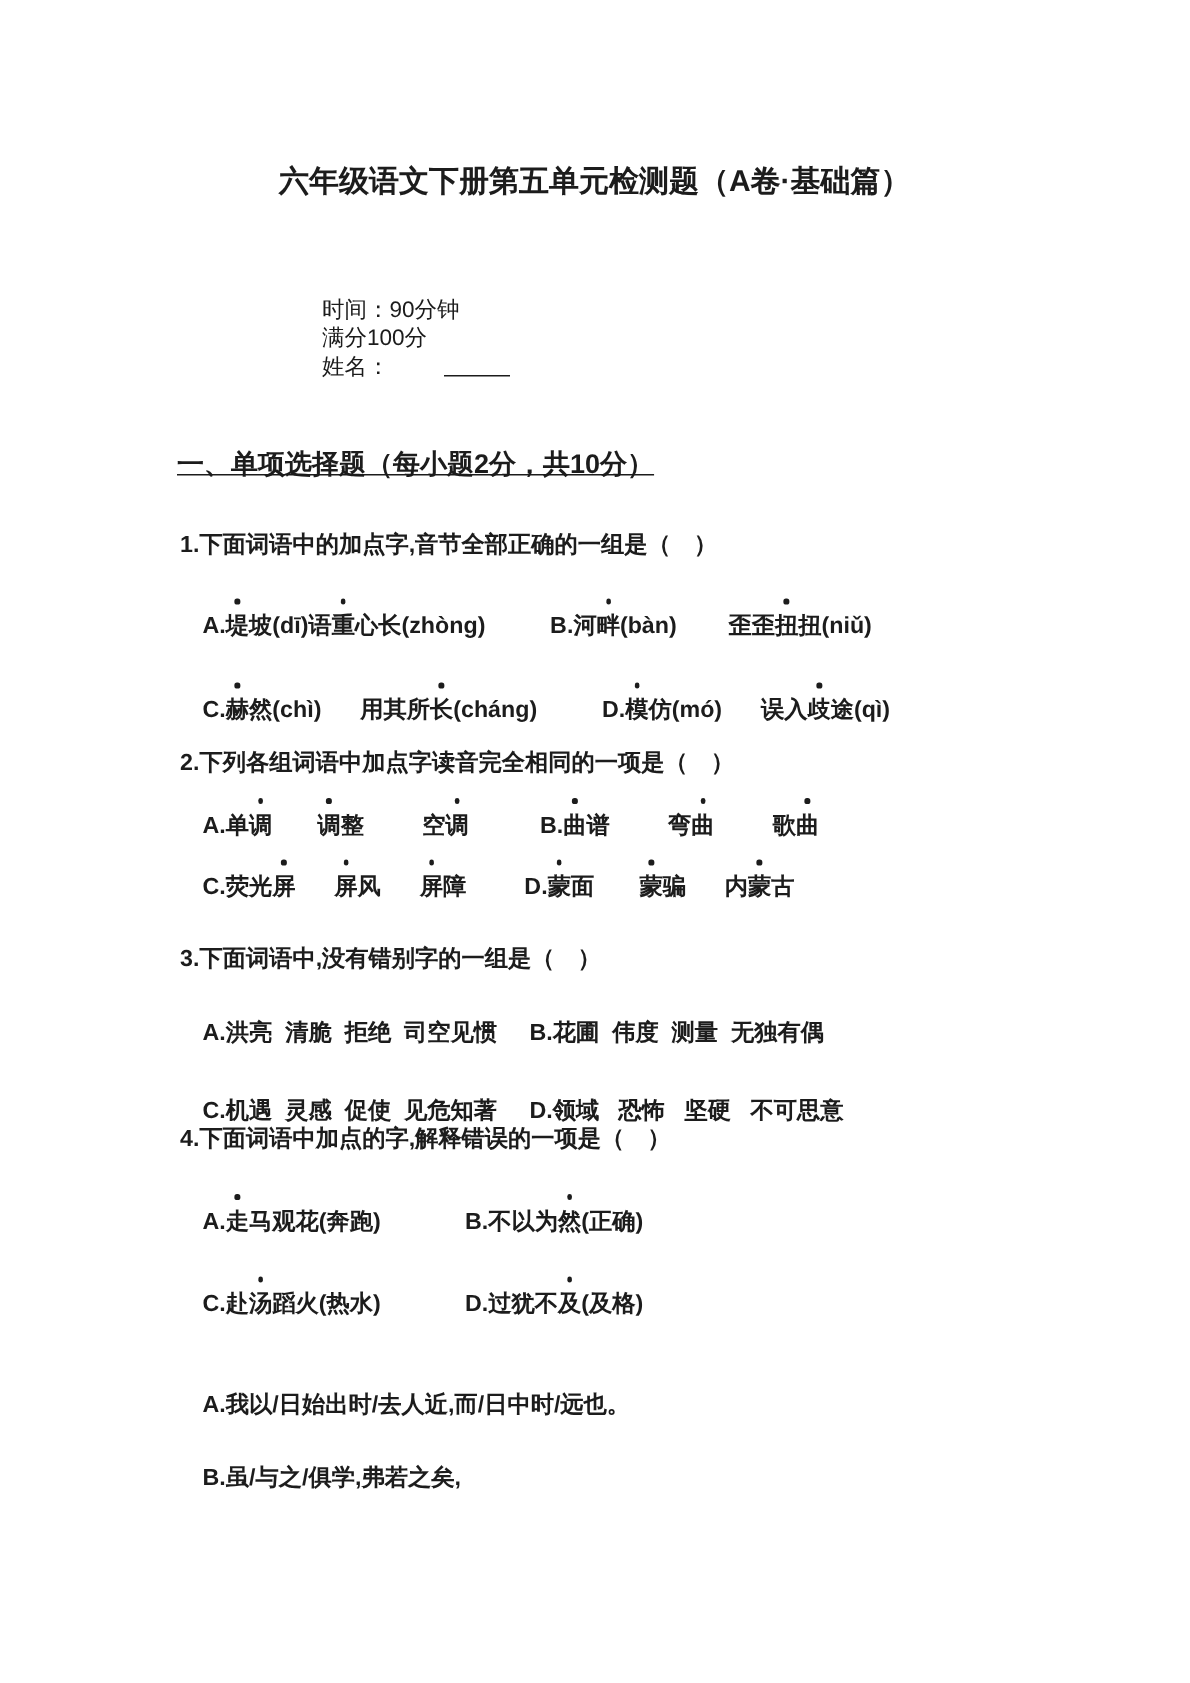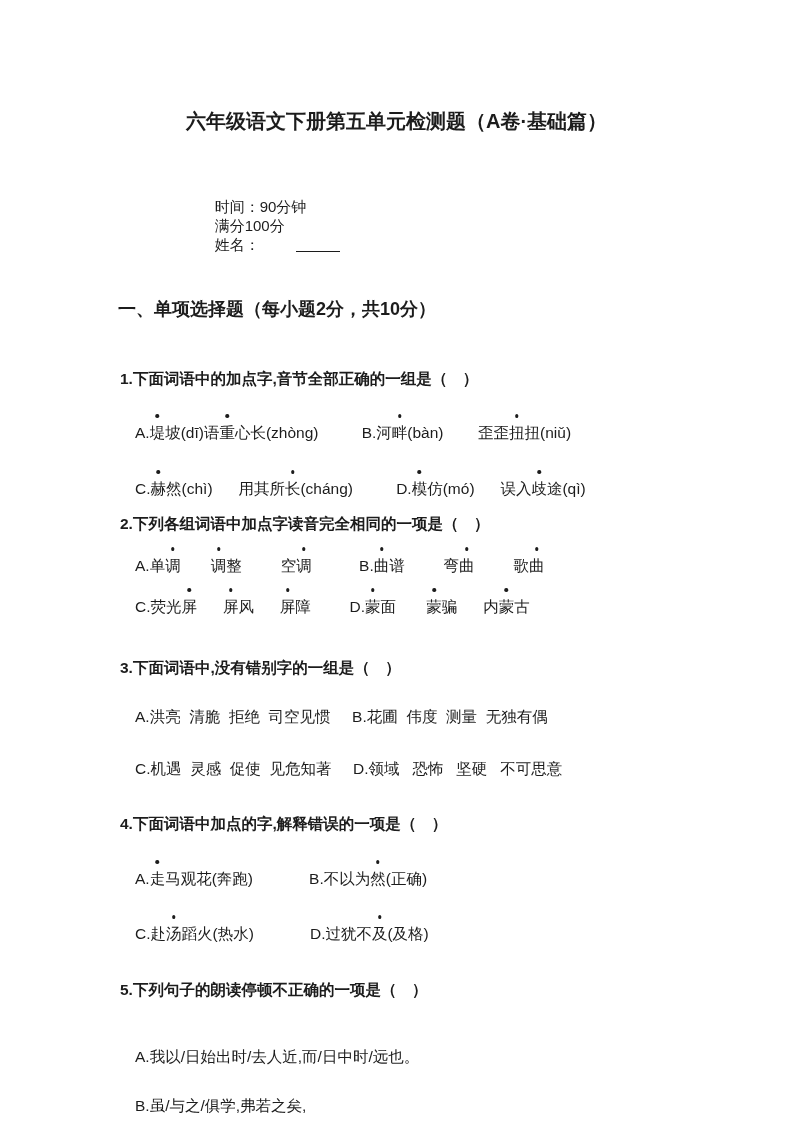--- a/index.html
+++ b/index.html
@@ -4,21 +4,21 @@
 <style>
   html, body { margin: 0; padding: 0; }
   body {
     width: 793px; height: 1122px;
     background: #ffffff;
     font-family: "Liberation Sans", sans-serif;
     color: #1c1c1c;
     overflow: hidden;
   }
   .page { width: 793px; height: 790px; position: relative; box-sizing: border-box; padding-top: 108px; }
-  h1, h2, p { margin: 0; padding: 0; }
+  h1, h2, p { margin: 0; padding: 0; font-weight: bold; }
 
   .title {
     text-align: center;
     font-size: 20px;
     line-height: 26px;
     font-weight: 700;
   }
   .meta {
     margin: 44px 0 0 198px;
     font-size: 15px;
@@ -31,20 +31,21 @@
     display: inline-block;
     width: 44px;
     border-bottom: 1.6px solid #1c1c1c;
     transform: translateY(2px);
   }
   .sec {
     margin: 25px 0 0 118px;
     font-size: 18px;
     line-height: 23px;
     font-weight: 700;
+    text-decoration: underline;
   }
   .stem {
     margin-left: 120px;
     font-size: 15.5px;
     line-height: 19px;
     font-weight: 700;
     white-space: pre;
   }
   .line {
     margin-left: 135px;
@@ -74,42 +75,41 @@
 
   <div class="meta">
     <span class="meta-item">时间：90分钟</span>
     <span class="meta-item">满分100分</span>
     <span class="meta-item">姓名：</span><span class="name-blank"></span>
   </div>
 
   <h2 class="sec">一、单项选择题（每小题2分，共10分）</h2>
 
   <div>
-    <p class="stem" style="margin-top:48px">1.下面词语中的加点字,音节全部正确的一组是（　）</p>
+    <p class="stem" style="margin-top:33px">1.下面词语中的加点字,音节全部正确的一组是（　）</p>
     <p class="line" style="margin-top:35px"><span>A</span><span>.</span><span class="dotted">堤</span><span>坡</span><span>(</span><span>d</span><span>ī</span><span>)</span><span>语</span><span class="dotted">重</span><span>心</span><span>长</span><span>(</span><span>z</span><span>h</span><span>ò</span><span>n</span><span>g</span><span>)</span><span> </span><span> </span><span> </span><span> </span><span> </span><span> </span><span> </span><span> </span><span> </span><span> </span><span>B</span><span>.</span><span>河</span><span class="dotted">畔</span><span>(</span><span>b</span><span>à</span><span>n</span><span>)</span><span> </span><span> </span><span> </span><span> </span><span> </span><span> </span><span> </span><span> </span><span>歪</span><span>歪</span><span class="dotted">扭</span><span>扭</span><span>(</span><span>n</span><span>i</span><span>ǔ</span><span>)</span></p>
     <p class="line" style="margin-top:37px"><span>C</span><span>.</span><span class="dotted">赫</span><span>然</span><span>(</span><span>c</span><span>h</span><span>ì</span><span>)</span><span> </span><span> </span><span> </span><span> </span><span> </span><span> </span><span>用</span><span>其</span><span>所</span><span class="dotted">长</span><span>(</span><span>c</span><span>h</span><span>á</span><span>n</span><span>g</span><span>)</span><span> </span><span> </span><span> </span><span> </span><span> </span><span> </span><span> </span><span> </span><span> </span><span> </span><span>D</span><span>.</span><span class="dotted">模</span><span>仿</span><span>(</span><span>m</span><span>ó</span><span>)</span><span> </span><span> </span><span> </span><span> </span><span> </span><span> </span><span>误</span><span>入</span><span class="dotted">歧</span><span>途</span><span>(</span><span>q</span><span>ì</span><span>)</span></p>
   </div>
 
   <div>
     <p class="stem" style="margin-top:16px">2.下列各组词语中加点字读音完全相同的一项是（　）</p>
     <p class="line" style="margin-top:23px"><span>A</span><span>.</span><span>单</span><span class="dotted">调</span><span> </span><span> </span><span> </span><span> </span><span> </span><span> </span><span> </span><span class="dotted">调</span><span>整</span><span> </span><span> </span><span> </span><span> </span><span> </span><span> </span><span> </span><span> </span><span> </span><span>空</span><span class="dotted">调</span><span> </span><span> </span><span> </span><span> </span><span> </span><span> </span><span> </span><span> </span><span> </span><span> </span><span> </span><span>B</span><span>.</span><span class="dotted">曲</span><span>谱</span><span> </span><span> </span><span> </span><span> </span><span> </span><span> </span><span> </span><span> </span><span> </span><span>弯</span><span class="dotted">曲</span><span> </span><span> </span><span> </span><span> </span><span> </span><span> </span><span> </span><span> </span><span> </span><span>歌</span><span class="dotted">曲</span></p>
     <p class="line" style="margin-top:22px"><span>C</span><span>.</span><span>荧</span><span>光</span><span class="dotted">屏</span><span> </span><span> </span><span> </span><span> </span><span> </span><span> </span><span class="dotted">屏</span><span>风</span><span> </span><span> </span><span> </span><span> </span><span> </span><span> </span><span class="dotted">屏</span><span>障</span><span> </span><span> </span><span> </span><span> </span><span> </span><span> </span><span> </span><span> </span><span> </span><span>D</span><span>.</span><span class="dotted">蒙</span><span>面</span><span> </span><span> </span><span> </span><span> </span><span> </span><span> </span><span> </span><span class="dotted">蒙</span><span>骗</span><span> </span><span> </span><span> </span><span> </span><span> </span><span> </span><span>内</span><span class="dotted">蒙</span><span>古</span></p>
   </div>
 
   <div>
-    <p class="stem" style="margin-top:42px">3.下面词语中,没有错别字的一组是（　）</p>
+    <p class="stem" style="margin-top:29px">3.下面词语中,没有错别字的一组是（　）</p>
     <p class="line" style="margin-top:30px"><span>A</span><span>.</span><span>洪</span><span>亮</span><span> </span><span> </span><span>清</span><span>脆</span><span> </span><span> </span><span>拒</span><span>绝</span><span> </span><span> </span><span>司</span><span>空</span><span>见</span><span>惯</span><span> </span><span> </span><span> </span><span> </span><span> </span><span>B</span><span>.</span><span>花</span><span>圃</span><span> </span><span> </span><span>伟</span><span>度</span><span> </span><span> </span><span>测</span><span>量</span><span> </span><span> </span><span>无</span><span>独</span><span>有</span><span>偶</span></p>
     <p class="line" style="margin-top:33px"><span>C</span><span>.</span><span>机</span><span>遇</span><span> </span><span> </span><span>灵</span><span>感</span><span> </span><span> </span><span>促</span><span>使</span><span> </span><span> </span><span>见</span><span>危</span><span>知</span><span>著</span><span> </span><span> </span><span> </span><span> </span><span> </span><span>D</span><span>.</span><span>领</span><span>域</span><span> </span><span> </span><span> </span><span>恐</span><span>怖</span><span> </span><span> </span><span> </span><span>坚</span><span>硬</span><span> </span><span> </span><span> </span><span>不</span><span>可</span><span>思</span><span>意</span></p>
   </div>
 
   <div>
-    <p class="stem" style="margin-top:36px">4.下面词语中加点的字,解释错误的一项是（　）</p>
+    <p class="stem" style="">4.下面词语中加点的字,解释错误的一项是（　）</p>
     <p class="line" style="margin-top:36px"><span>A</span><span>.</span><span class="dotted">走</span><span>马</span><span>观</span><span>花</span><span>(</span><span>奔</span><span>跑</span><span>)</span><span> </span><span> </span><span> </span><span> </span><span> </span><span> </span><span> </span><span> </span><span> </span><span> </span><span> </span><span> </span><span> </span><span>B</span><span>.</span><span>不</span><span>以</span><span>为</span><span class="dotted">然</span><span>(</span><span>正</span><span>确</span><span>)</span></p>
     <p class="line" style="margin-top:36px"><span>C</span><span>.</span><span>赴</span><span class="dotted">汤</span><span>蹈</span><span>火</span><span>(</span><span>热</span><span>水</span><span>)</span><span> </span><span> </span><span> </span><span> </span><span> </span><span> </span><span> </span><span> </span><span> </span><span> </span><span> </span><span> </span><span> </span><span>D</span><span>.</span><span>过</span><span>犹</span><span>不</span><span class="dotted">及</span><span>(</span><span>及</span><span>格</span><span>)</span></p>
   </div>
 
   <div>
-    <p class="stem" style="margin-top:37px">5.下列句子的朗读停顿不正确的一项是（　）</p>
     <p class="line" style="margin-top:48px"><span>A</span><span>.</span><span>我</span><span>以</span><span>/</span><span>日</span><span>始</span><span>出</span><span>时</span><span>/</span><span>去</span><span>人</span><span>近</span><span>,</span><span>而</span><span>/</span><span>日</span><span>中</span><span>时</span><span>/</span><span>远</span><span>也</span><span>。</span></p>
     <p class="line" style="margin-top:30px"><span>B</span><span>.</span><span>虽</span><span>/</span><span>与</span><span>之</span><span>/</span><span>俱</span><span>学</span><span>,</span><span>弗</span><span>若</span><span>之</span><span>矣</span><span>,</span></p>
   </div>
 
 </div>
 
 </body></html>

